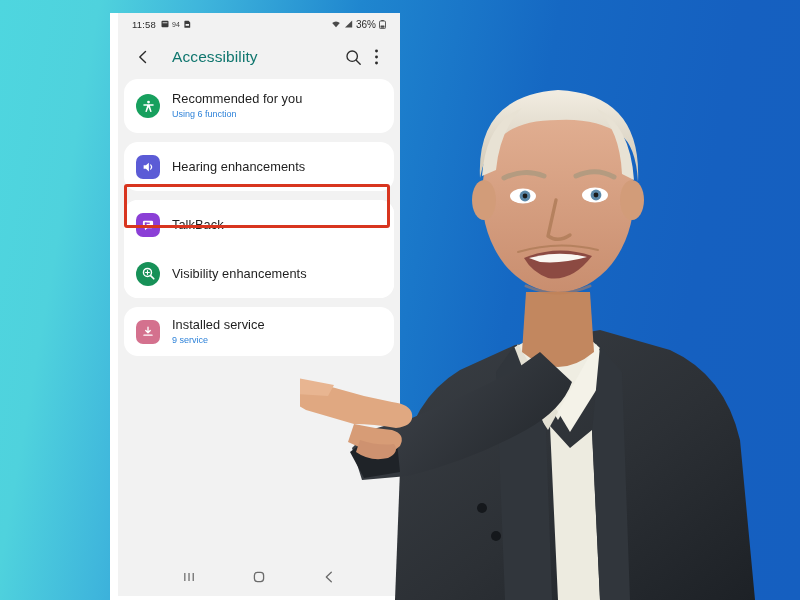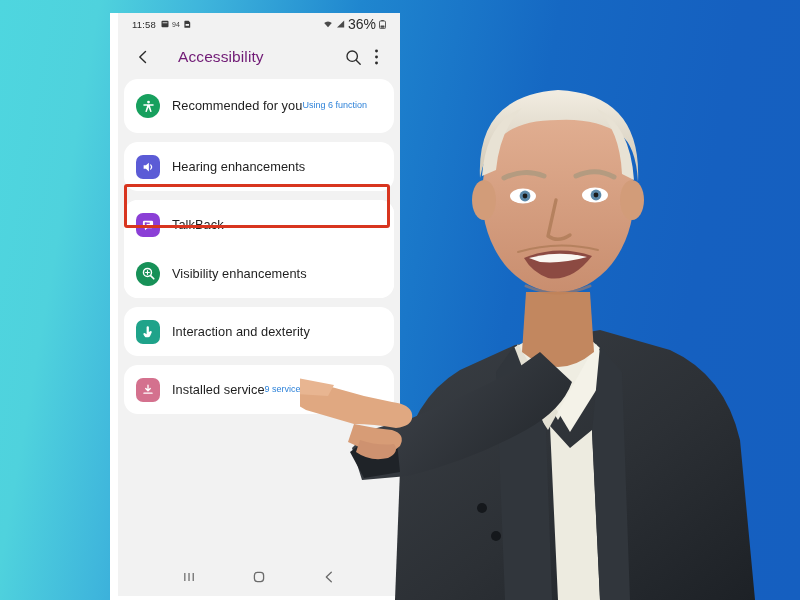--- a/index.html
+++ b/index.html
@@ -32,34 +32,34 @@
     padding: 0 14px 0 14px;
     background: #F2F2F2;
   }
   .sb-time {
     font-size: 9.5px; color: #2b2b2b; letter-spacing: .2px;
     font-family: "Liberation Sans", sans-serif;
   }
   .sb-left-icons { display: flex; align-items: center; gap: 3px; margin-left: 5px; }
   .sb-spacer { flex: 1; }
   .sb-right { display: flex; align-items: center; gap: 3px; }
-  .sb-batt-text { font-size: 14px; color: #2b2b2b; }
+  .sb-batt-text { font-size: 10px; color: #2b2b2b; }
   .mini { display: block; }
 
   
   .actionbar {
     height: 44px;
     display: flex; align-items: center;
     padding: 0 14px;
     background: #F2F2F2;
   }
   .ab-back { width: 22px; height: 22px; display: flex; align-items: center; justify-content: center; cursor: pointer; }
   .ab-title {
     flex: 1;
-    font-size: 15.5px; color: #701a75; margin-left: 24px;
+    font-size: 15.5px; color: #0f766e; margin-left: 18px;
     letter-spacing: .1px;
   }
   .ab-icon { width: 26px; height: 26px; display: flex; align-items: center; justify-content: center; cursor: pointer; }
   .ab-icon.dots { width: 20px; }
 
   
   .scroll { padding: 0 6px; }
   .group {
     background: #FFFFFF;
     border-radius: 14px;
@@ -73,21 +73,21 @@
     cursor: pointer;
     background: #FFFFFF;
   }
   .row .ic {
     width: 24px; height: 24px; flex: 0 0 24px;
     border-radius: 7px;
     display: flex; align-items: center; justify-content: center;
     margin-right: 12px;
   }
   .row .ic.circle { border-radius: 50%; }
-  .row .txt { display: flex; justify-content: center; }
+  .row .txt { display: flex; flex-direction: column; justify-content: center; }
   .row .title { font-size: 12.8px; color: #1e1e1e; line-height: 1.25; letter-spacing: .05px; }
   .row .sub { font-size: 9px; color: #2F83D9; line-height: 1.4; margin-top: 1px; }
 
   .group.recommended .row { min-height: 54px; }
 
   
   .highlight-box {
     position: absolute;
     left: 124px; top: 184px; width: 266px; height: 44px;
     border: 3.5px solid #D8351F;
@@ -227,32 +227,20 @@
               <path d="M6.9 4.9 v4 M4.9 6.9 h4" stroke="#fff" stroke-width="1.25" stroke-linecap="round"></path>
               <path d="M10.2 10.2 L13.6 13.6" stroke="#fff" stroke-width="1.8" stroke-linecap="round"></path>
             </svg>
           </span>
           <span class="txt">
             <span class="title">Visibility enhancements</span>
           </span>
         </div>
       </div>
 
-      <div class="group">
-        <div class="row">
-          <span class="ic" style="background:#1FA38A">
-            <svg width="14" height="14" viewBox="0 0 16 16">
-              <path d="M6.4 2.6 a1.3 1.3 0 0 1 2.6 0 V8 l1.5-.9 a1.2 1.2 0 0 1 1.7 1.5 l-1.8 4a2.6 2.6 0 0 1-2.4 1.5 H6.2 a2.4 2.4 0 0 1-1.9-1 L2.9 11 a1.2 1.2 0 0 1 1.7-1.6 l1.8 1.3z" fill="#fff"></path>
-            </svg>
-          </span>
-          <span class="txt">
-            <span class="title">Interaction and dexterity</span>
-          </span>
-        </div>
-      </div>
 
       <div class="group">
         <div class="row">
           <span class="ic" style="background:#D4718E">
             <svg width="14" height="14" viewBox="0 0 16 16">
               <path d="M8 2.6 v5.6 M5.4 6.2 L8 8.9 L10.6 6.2" fill="none" stroke="#fff" stroke-width="1.5" stroke-linecap="round" stroke-linejoin="round"></path>
               <path d="M3.4 11.6 h9.2" stroke="#fff" stroke-width="1.6" stroke-linecap="round"></path>
             </svg>
           </span>
           <span class="txt">

